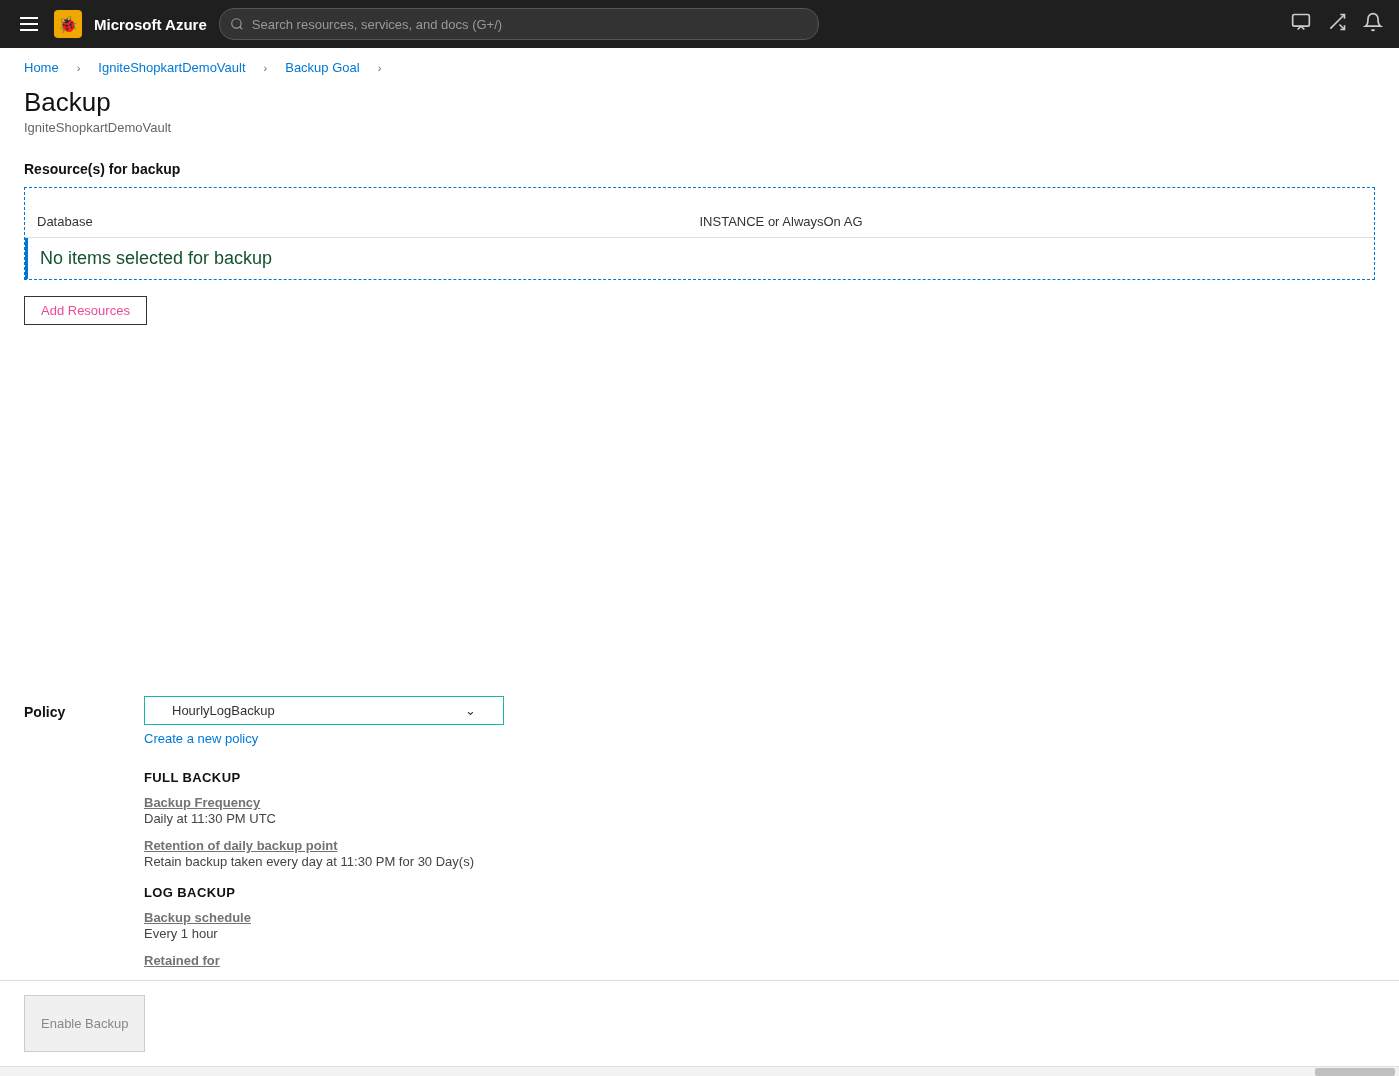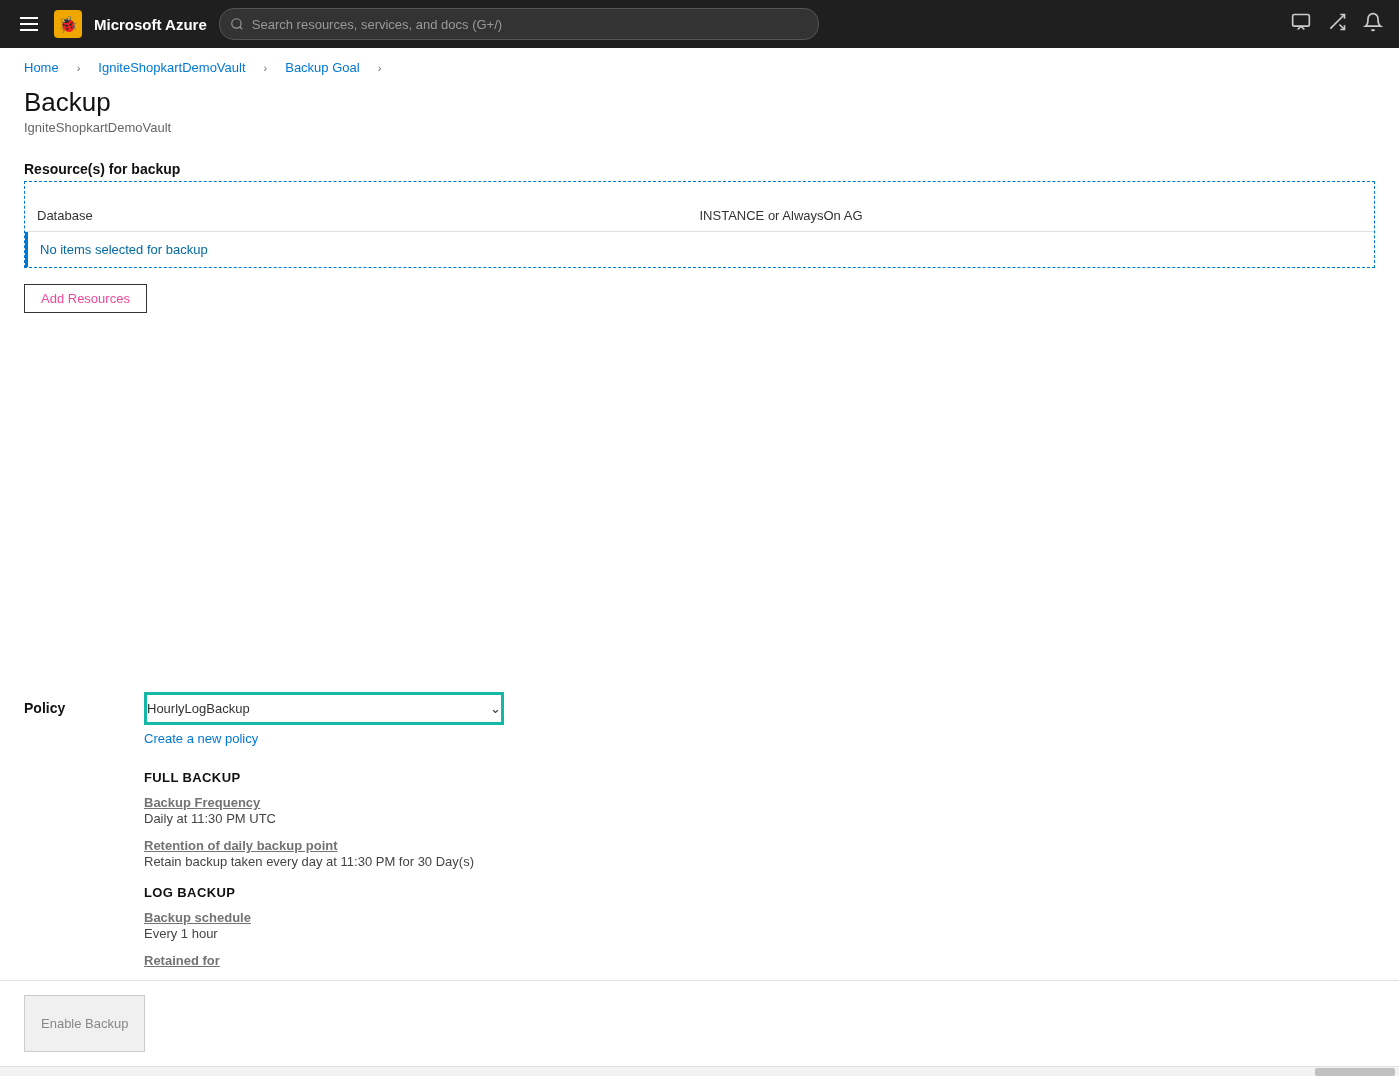--- a/index.html
+++ b/index.html
@@ -62,41 +62,41 @@
     
     .page-header { padding: 4px 24px 16px; }
     .page-title { font-size: 26px; font-weight: 300; color: #111; line-height: 1.2; }
     .page-subtitle { font-size: 13px; color: #666; margin-top: 2px; }
 
     
     .content-section { padding: 0 24px 20px; flex: 1; }
 
     .section-label {
       font-size: 14px; font-weight: 600; color: #111;
-      margin-bottom: 4px; margin-top: 10px;
+      margin-bottom: 10px; margin-top: 10px;
     }
 
     
     .table-outer {
       border: 1.5px dashed #0078d4;
       width: 100%;
       margin-bottom: 16px;
     }
     .table-header-row {
       display: flex;
       padding: 8px 12px;
       border-bottom: 1px solid #e0e0e0;
       background: #fff;
     }
     .table-header-row .th { font-size: 13px; font-weight: 400; color: #333; flex: 1; margin-top: 18px; }
     .table-body-row {
       display: flex;
       padding: 10px 12px;
       border-left: 3px solid #0078d4;
-      font-size: 13px; color: #0369a1;
+      font-size: 18px; color: #14532d;
     }
 
     
     .add-resources-btn {
       border: 1px solid #333;
       background: #fff;
       padding: 6px 16px;
       font-size: 13px;
       cursor: pointer;
       color: #ec4899;
@@ -107,23 +107,23 @@
       margin-top: 24px;
       display: flex;
       align-items: flex-start;
       gap: 40px;
       padding: 0 24px;
     }
     .policy-label { font-size: 14px; font-weight: 600; color: #111; margin-top: 8px; min-width: 80px; }
     .policy-right { flex: 1; }
     .policy-dropdown {
       width: 360px;
-      border: 3px solid #14b8a6;
-      background: #fff;
-      padding: 6px 0;
+      border: 1px solid #14b8a6;
+      background: #fff;
+      padding: 6px 27px;
       display: flex; align-items: center; justify-content: space-between;
       font-size: 13px; cursor: pointer;
     }
     .policy-create-link { color: #0078d4; font-size: 13px; cursor: pointer; margin-top: 6px; }
 
     
     .backup-details { margin-top: 24px; padding: 0 24px 0 calc(24px + 120px); }
     .backup-section-title {
       font-size: 13px; font-weight: 700; color: #111;
       margin-bottom: 10px; letter-spacing: 0.03em;

